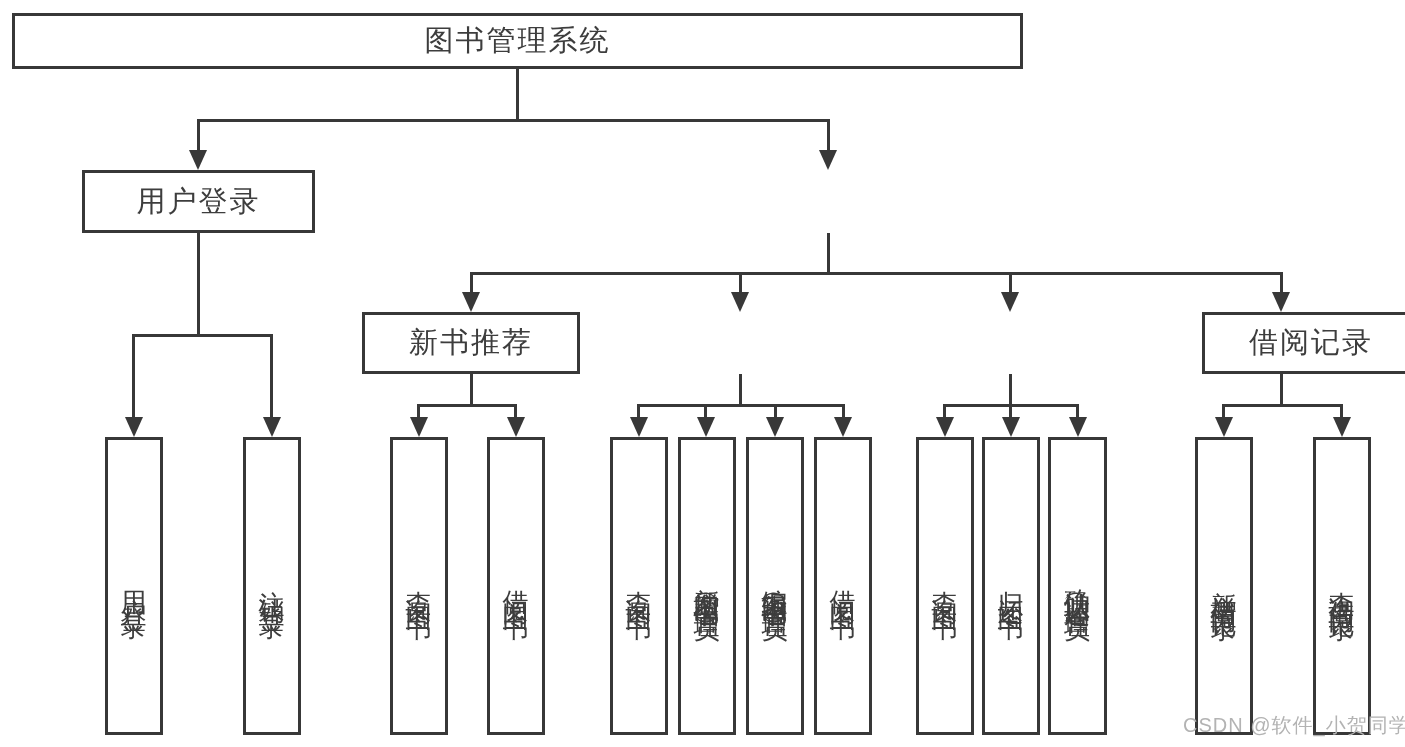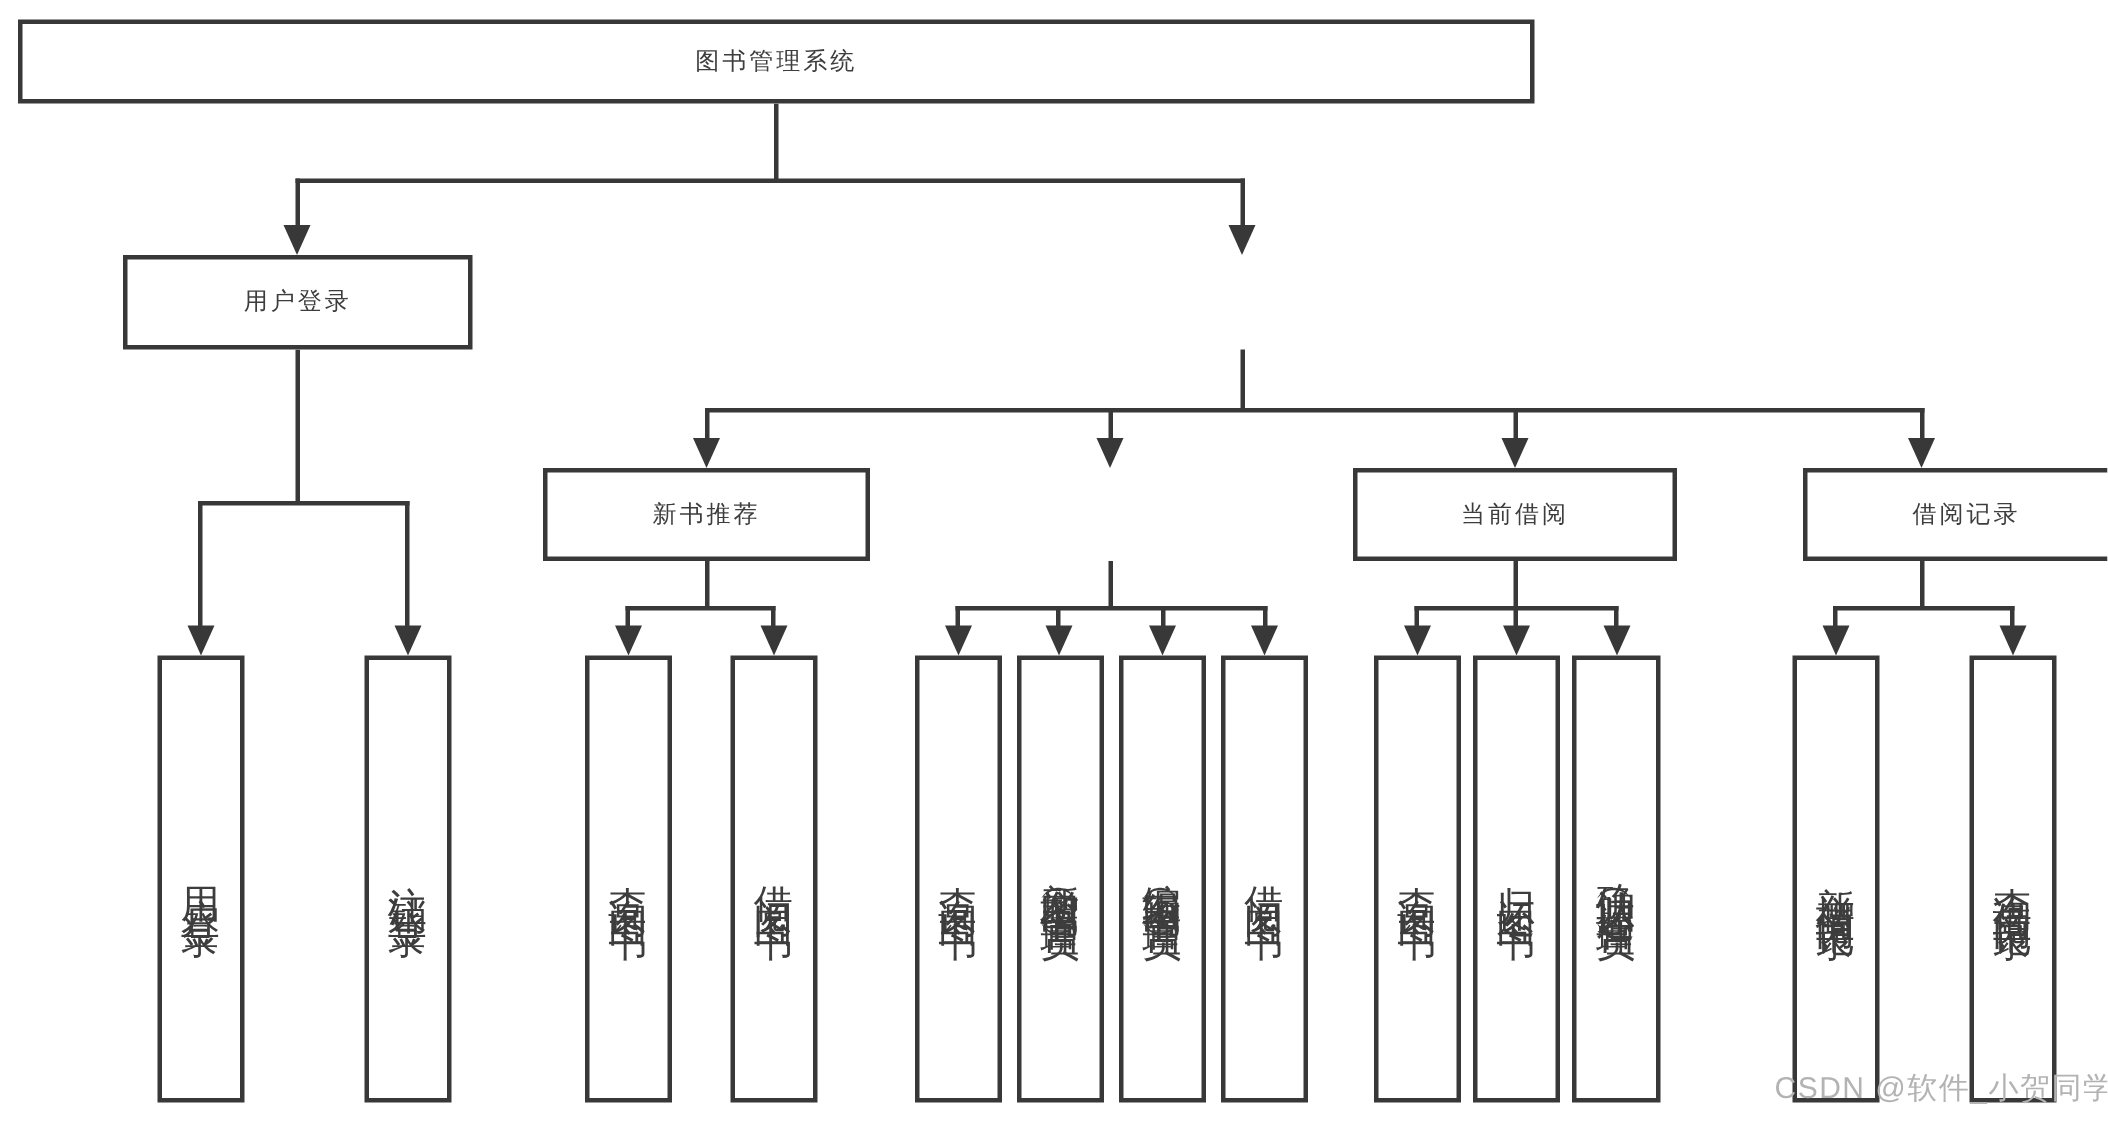--- a/index.html
+++ b/index.html
@@ -15,21 +15,21 @@
     box-sizing:border-box;
     background:#ffffff;
     border:3px solid #383838;
     display:flex;
     align-items:center;
     justify-content:center;
     color:#3d3d3d;
     z-index:2;
   }
   .hbox span{
-    font-size:16px;
+    font-size:29px;
     letter-spacing:2px;
     color:#3d3d3d;
     white-space:nowrap;
   }
   .leaf{
     position:absolute;
     box-sizing:border-box;
     background:#ffffff;
     border:3px solid #383838;
     width:58px;height:298px;top:437px;
@@ -76,23 +76,20 @@
   <div class="box hbox" style="left:82px;top:170px;width:233px;height:63px;">
     <span>用户登录</span>
   </div>
 
 
   <div class="box hbox" style="left:362px;top:312px;width:218px;height:62px;justify-content:center;">
     <span>新书推荐</span>
   </div>
 
 
-  <div class="box hbox" style="left:902px;top:312px;width:216px;height:62px;">
-    <span>当前借阅</span>
-  </div>
 
   <div class="box hbox" style="left:1202px;top:312px;width:218px;height:62px;">
     <span>借阅记录</span>
   </div>
 
   <div class="leaf" style="left:105px;">
     <span>用户登录</span>
   </div>
   <div class="leaf" style="left:243px;">
     <span>注销登录</span>

